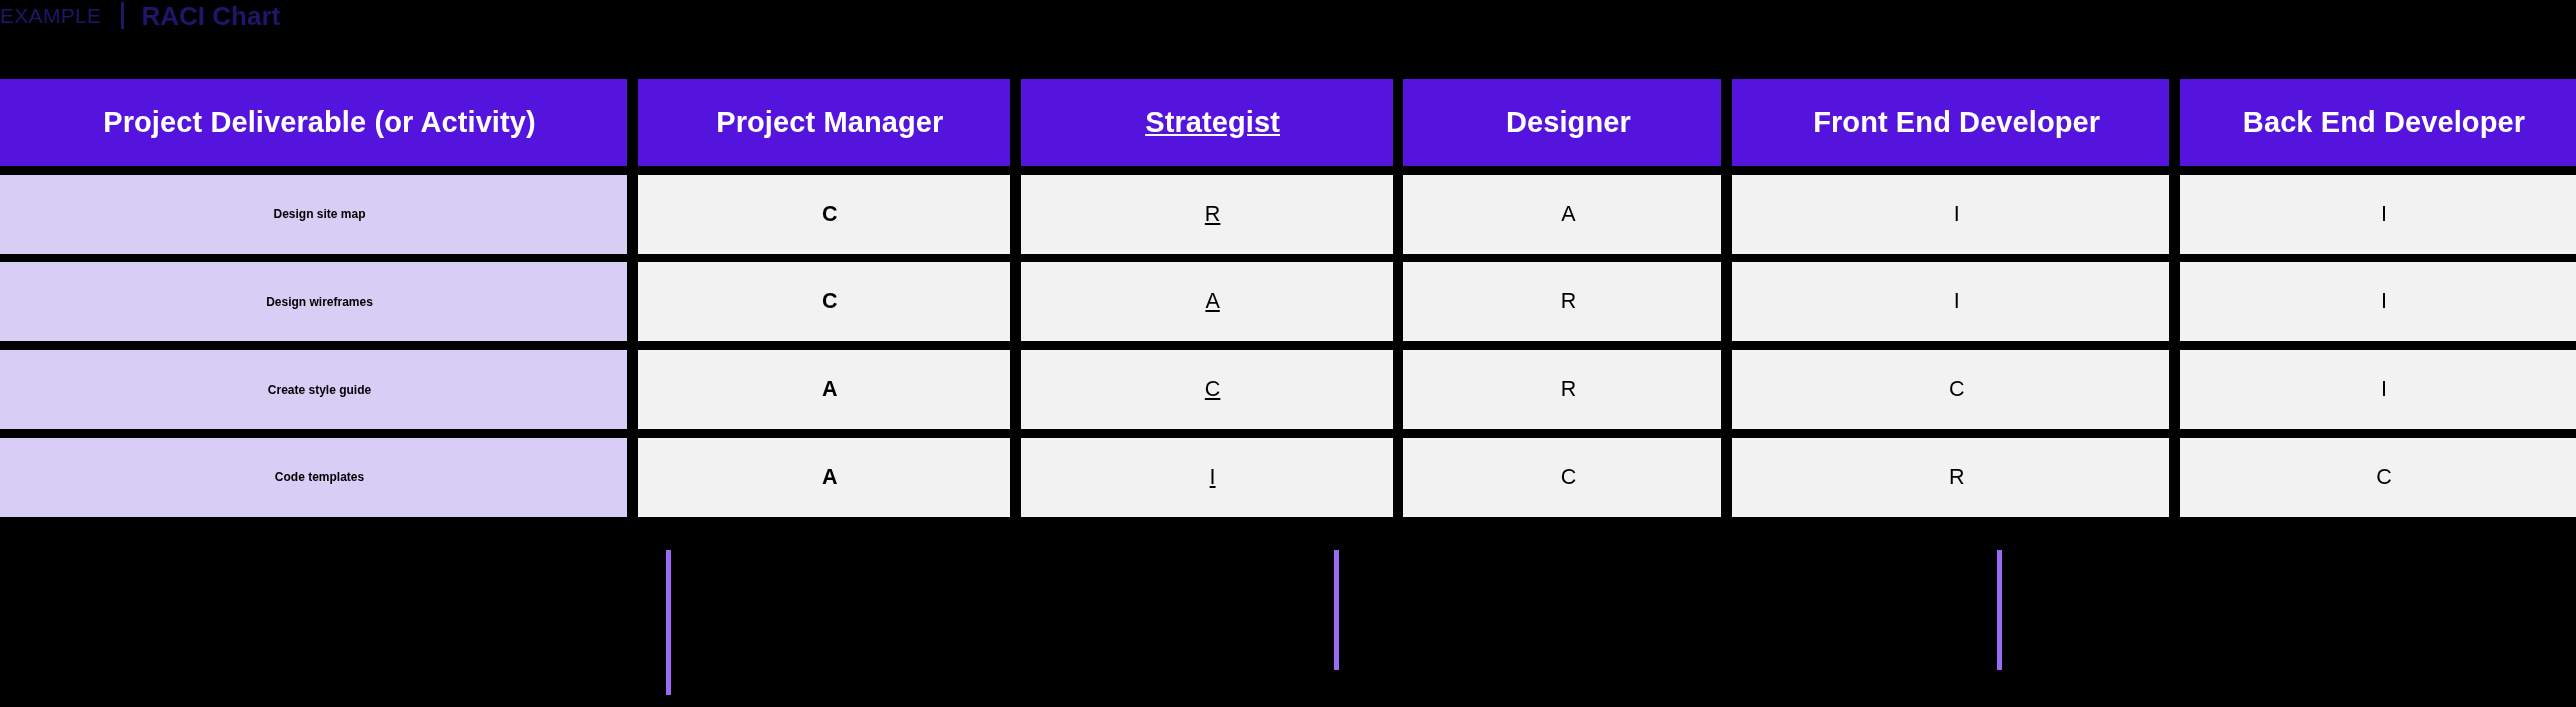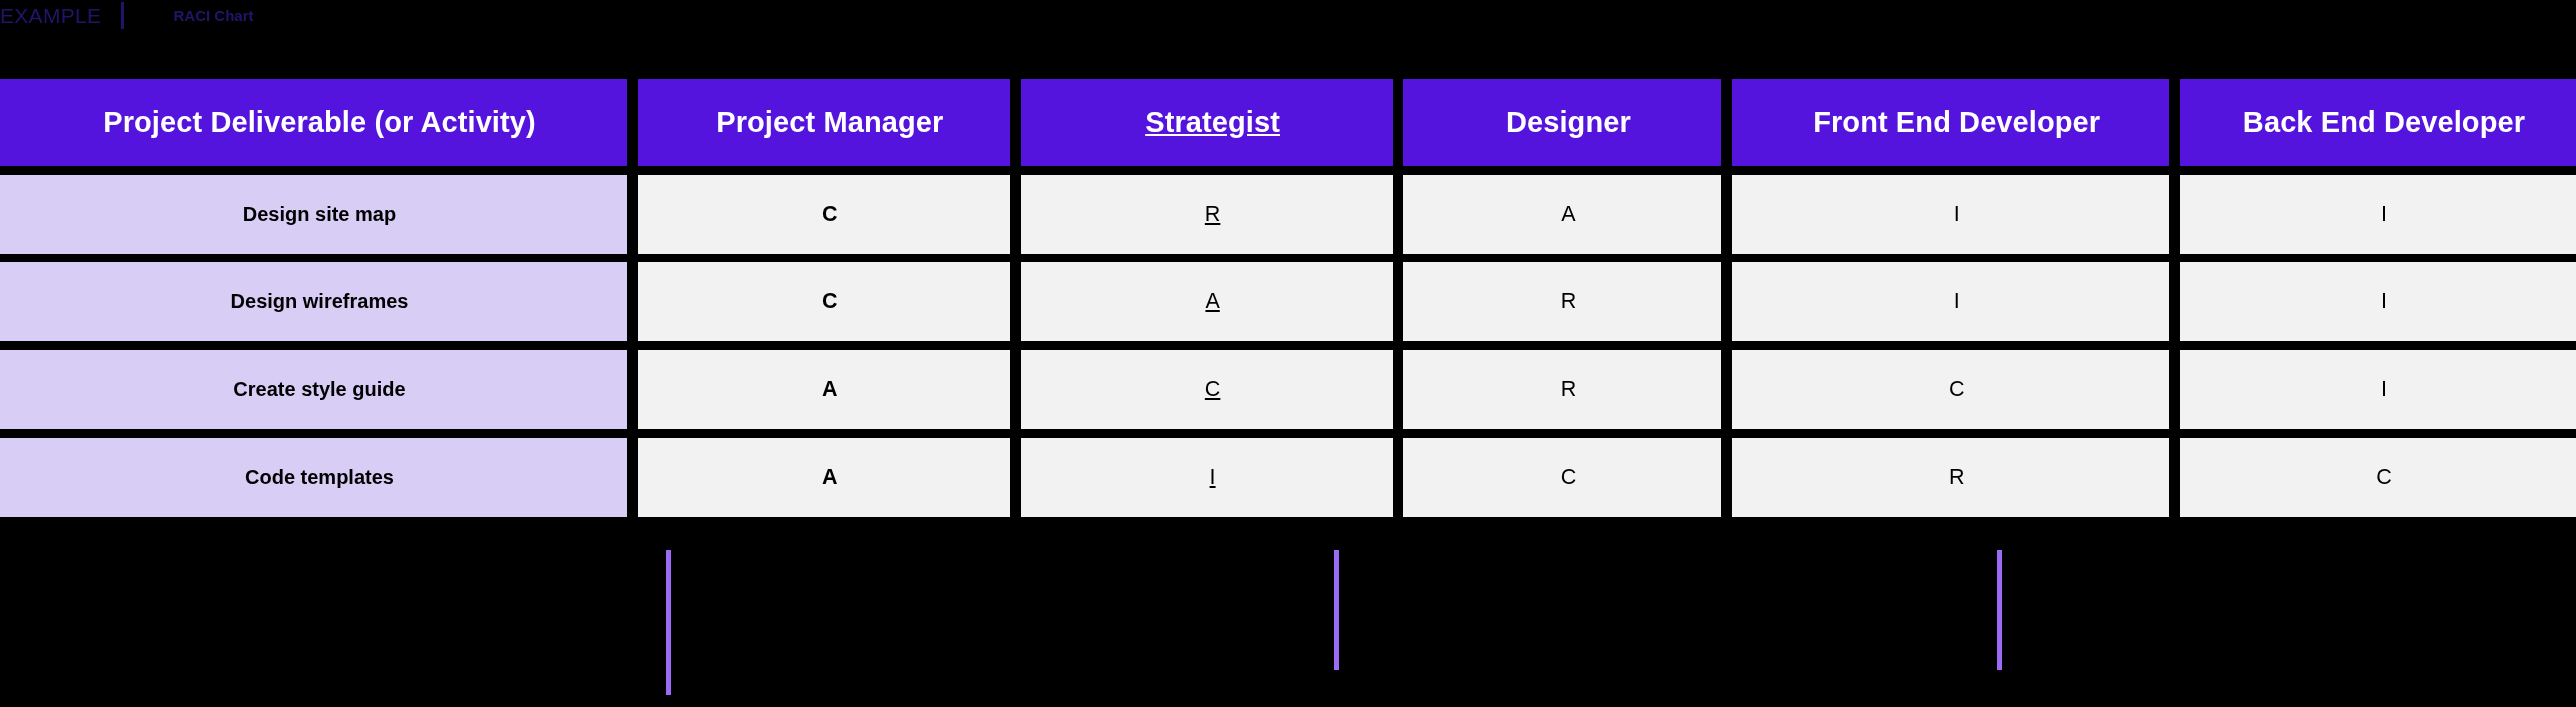--- a/index.html
+++ b/index.html
@@ -35,26 +35,25 @@
     white-space: nowrap;
   }
   .kicker-divider {
     width: 2.7px;
     height: 27px;
     background: #25136B;
     margin: 0 17.5px 0 20px;
     flex: 0 0 auto;
   }
   .kicker-title {
-    font-size: 15px;
+    font-size: 26px;
     font-weight: 700;
     color: #25136B;
     line-height: 1;
     white-space: nowrap;
-    margin-left: 32px;
   }
 
   
   .raci-table {
     position: absolute;
     left: 0px;
     top: 79px;
     width: 2576px;
     display: flex;
     flex-direction: column;
@@ -90,21 +89,21 @@
     color: #FFFFFF;
     font-weight: 700;
     font-size: 29px;
     letter-spacing: 0.1px;
     white-space: nowrap;
   }
   .label-cell {
     background: #D7CDF5;
     color: #000000;
     font-weight: 700;
-    font-size: 20px;
+    font-size: 12px;
     white-space: nowrap;
   }
   .data-cell {
     background: #F2F2F2;
     color: #000000;
     font-weight: 400;
     font-size: 21.5px;
   }
   .data-cell.bold {
     font-weight: 700;

